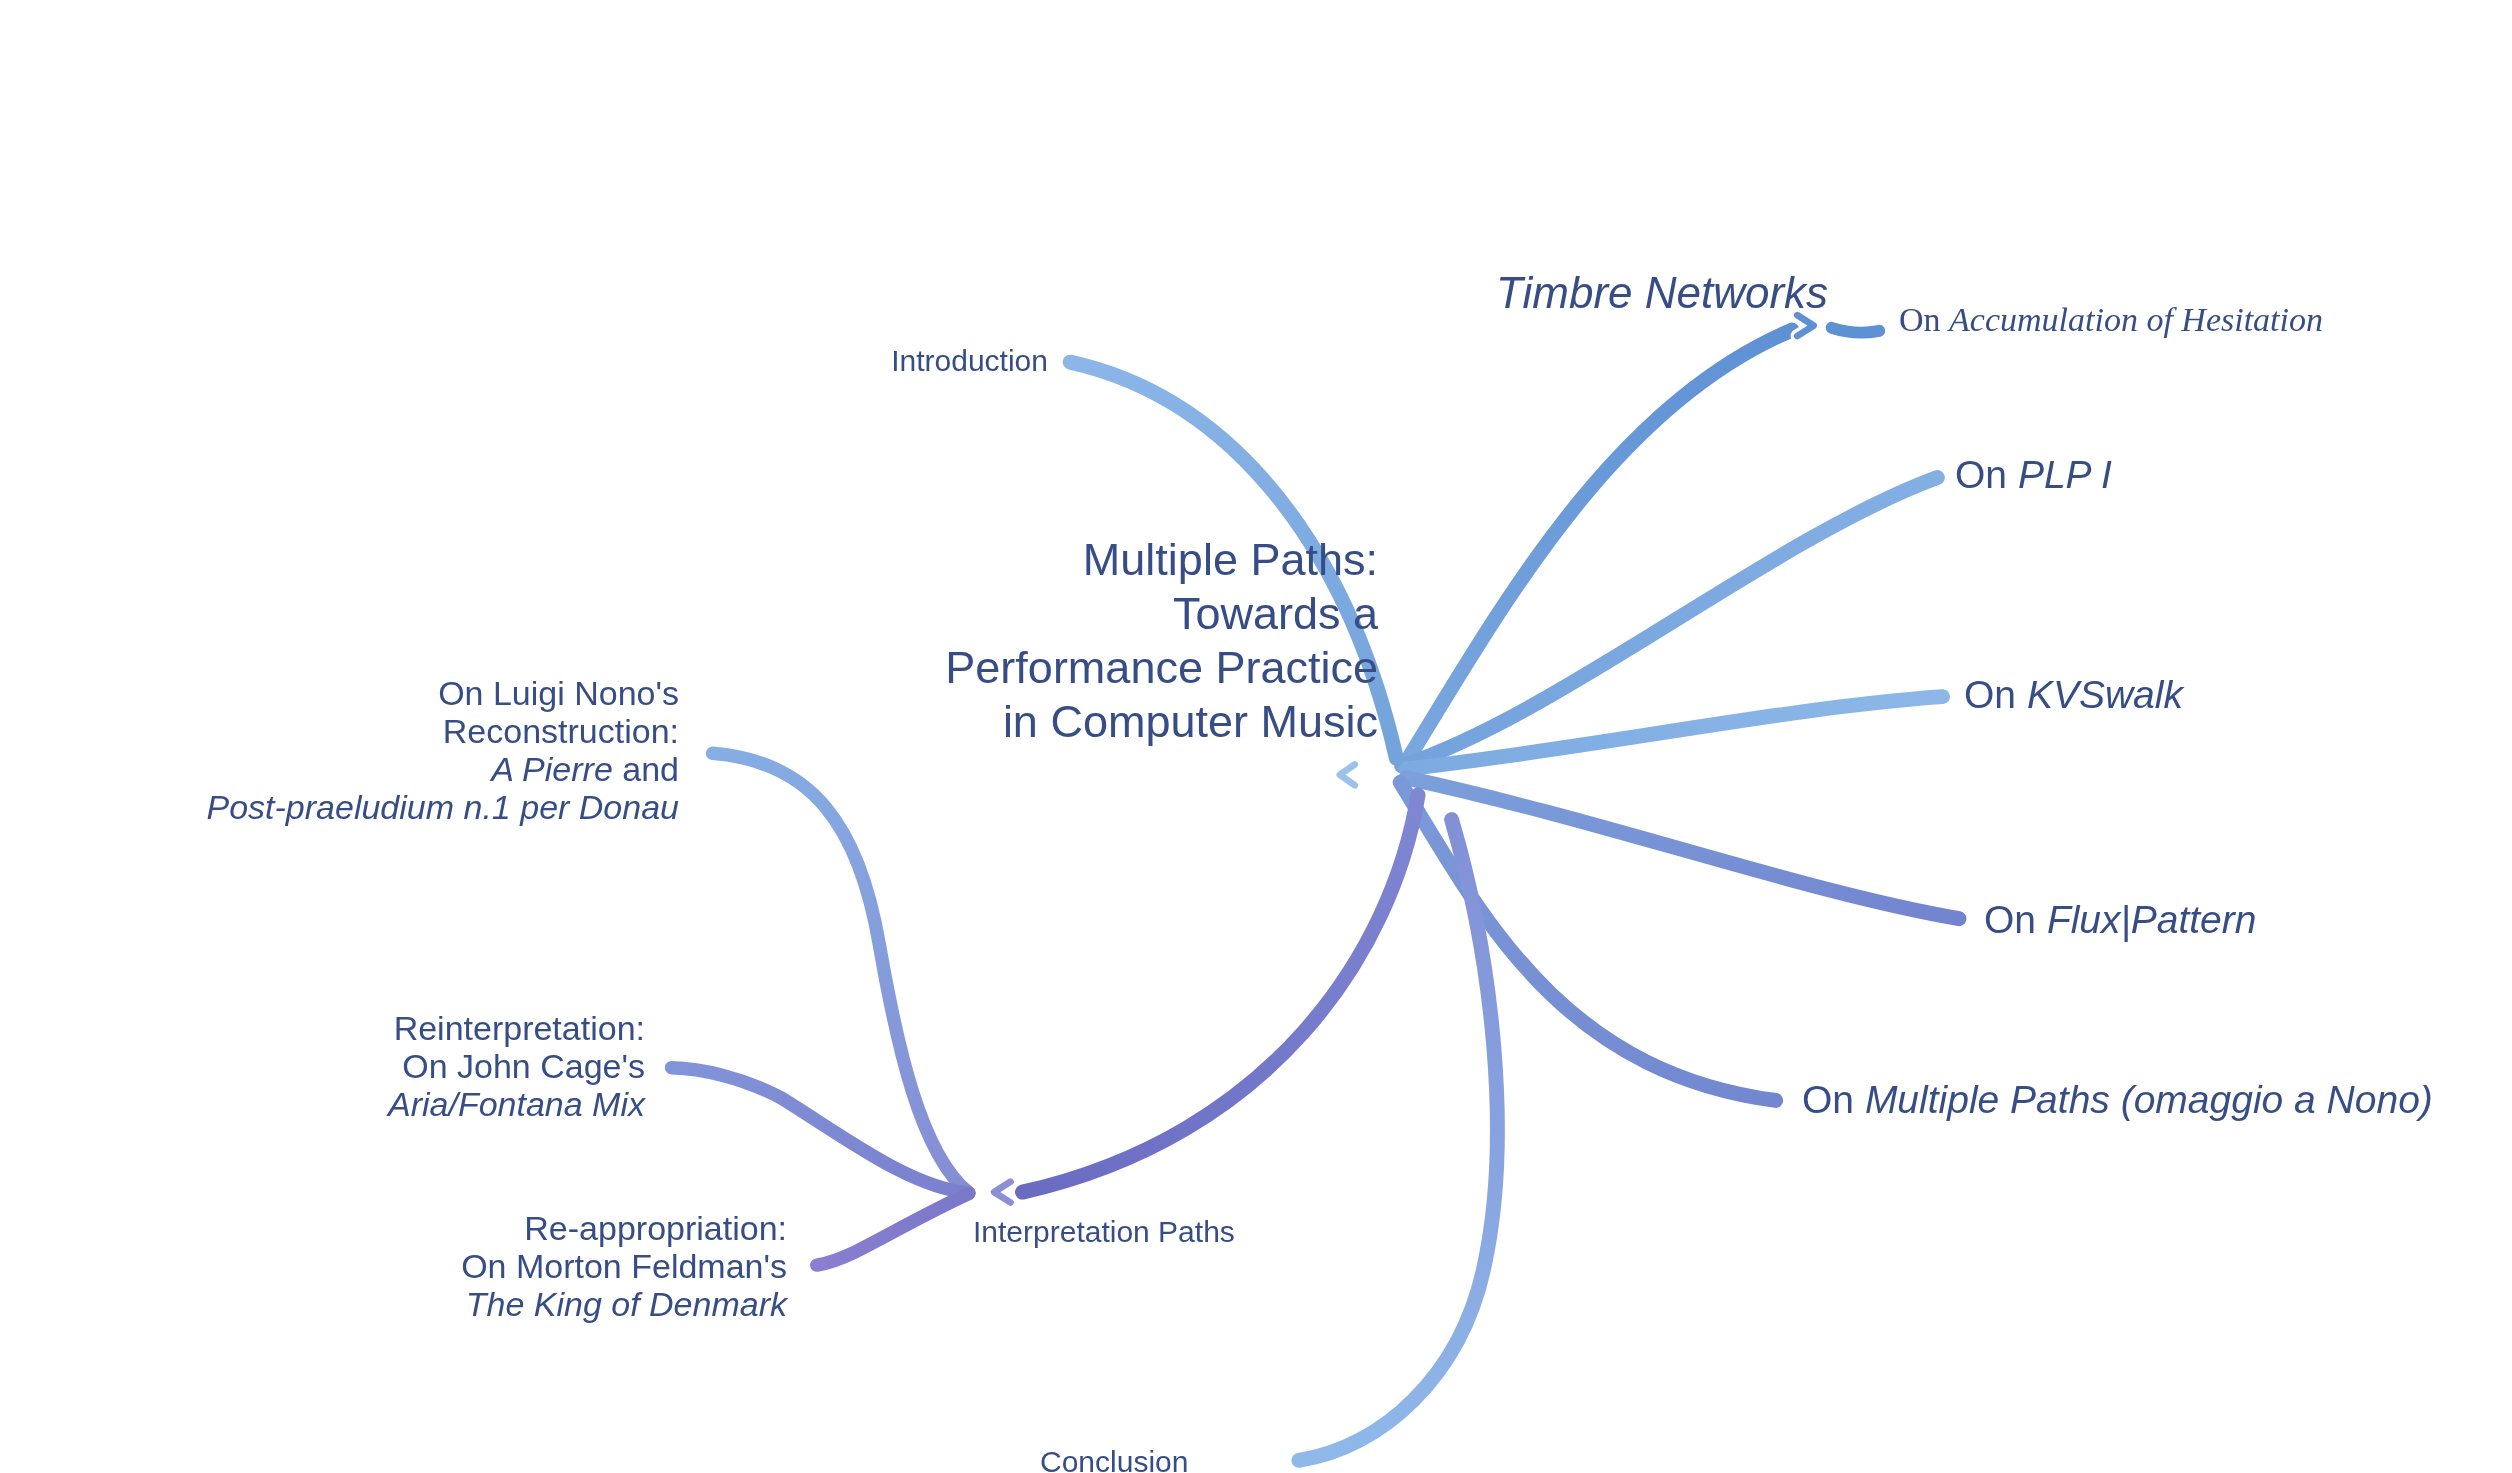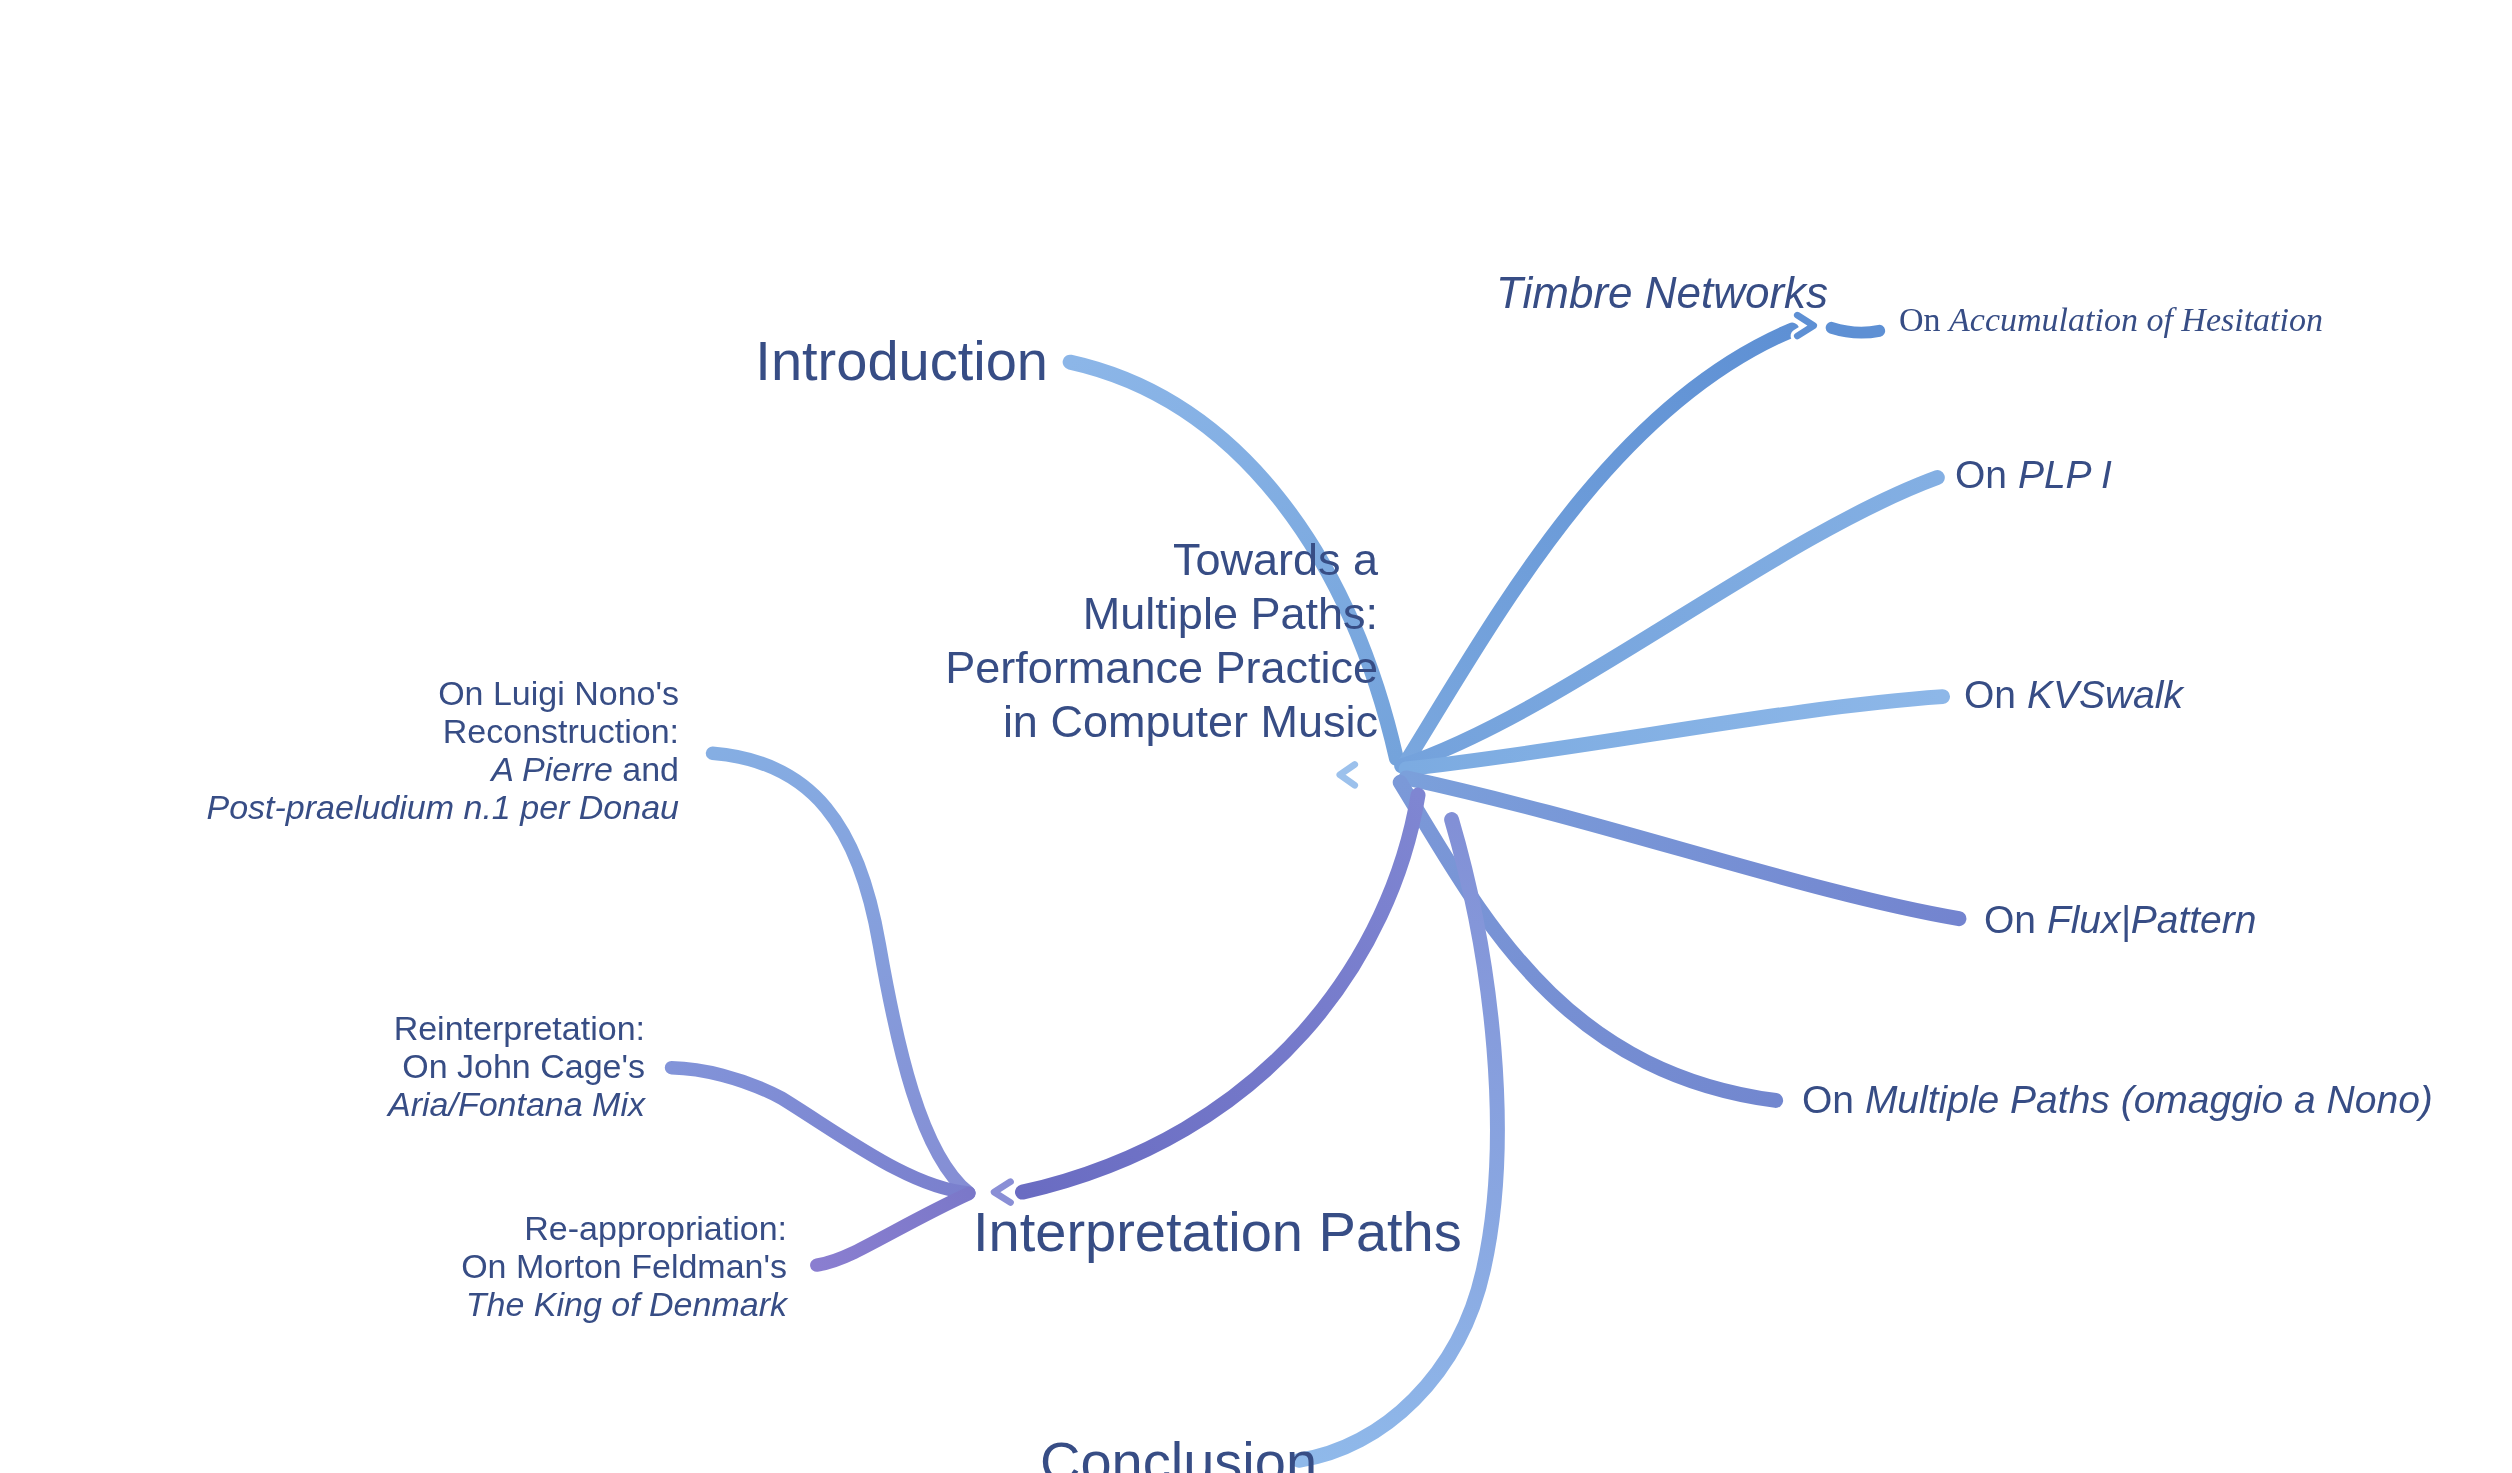--- a/index.html
+++ b/index.html
@@ -28,21 +28,21 @@
   }
   .node {
     position: absolute;
     color: #374d85;
     white-space: nowrap;
     cursor: default;
   }
   .r { text-align: right; }
   .it { font-style: italic; }
   .central { font-size: 45px; line-height: 54px; }
-  .lvl1 { font-size: 56px; line-height: 49px; }
+  .lvl1 { font-size: 30px; line-height: 49px; }
   .timbre { font-size: 44px; line-height: 48px; }
   .lvl2 { font-size: 39px; line-height: 45px; }
   .lvl3 { font-size: 34px; line-height: 40px; font-family: Liberation Serif, serif; }
   .small { font-size: 34px; line-height: 38px; }
 </style>
 </head>
 <body>
 
 <div class="canvas">
 
@@ -126,22 +126,22 @@
       <polyline points="2412,423 2434,437 2412,451" fill="none" stroke="#ffffff" stroke-width="18" stroke-linecap="round" stroke-linejoin="round"></polyline>
       <polyline points="2412,423 2434,437 2412,451" fill="none" stroke="#5e90d4" stroke-width="9" stroke-linecap="round" stroke-linejoin="round"></polyline>
     </g>
     <g>
       <polyline points="1356,1586 1334,1600 1356,1614" fill="none" stroke="#ffffff" stroke-width="18" stroke-linecap="round" stroke-linejoin="round"></polyline>
       <polyline points="1356,1586 1334,1600 1356,1614" fill="none" stroke="#8a8fd6" stroke-width="9" stroke-linecap="round" stroke-linejoin="round"></polyline>
     </g>
   </svg>
 
   <div class="node central r" style="right:1134px; top:533px;">
+    <div>Multiple Paths:</div>
     <div>Towards a</div>
-    <div>Multiple Paths:</div>
     <div>Performance Practice</div>
     <div>in Computer Music</div>
   </div>
 
   <div class="node lvl1 r" style="right:1464px; top:336px;">Introduction</div>
 
   <div class="node timbre it" style="left:1496px; top:269px;">Timbre Networks</div>
 
   <div class="node lvl3" style="left:1899px; top:300px;">
     <span>On </span><span class="it">Accumulation of Hesitation</span>

